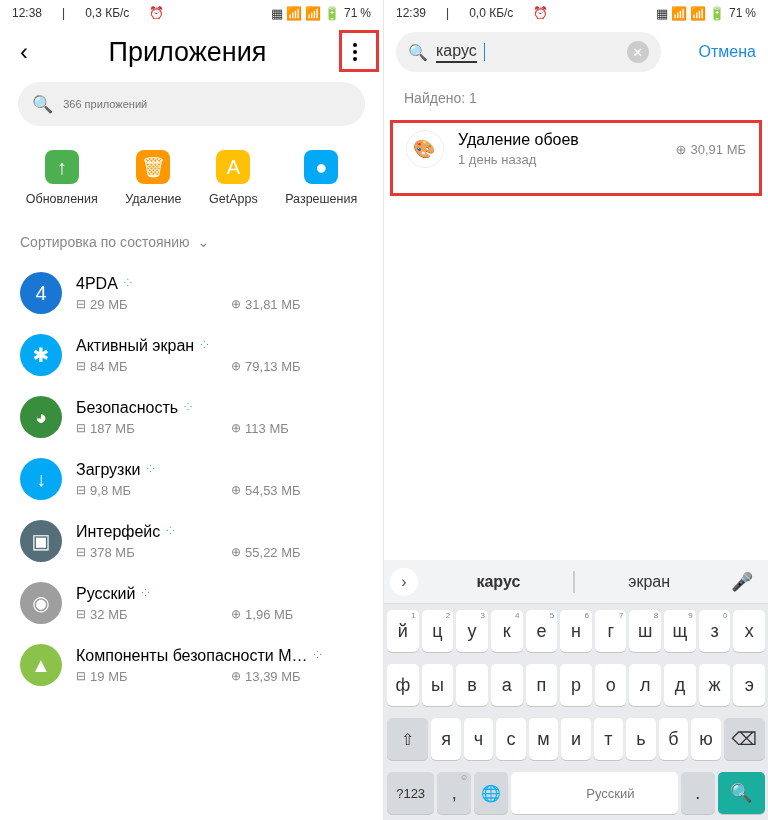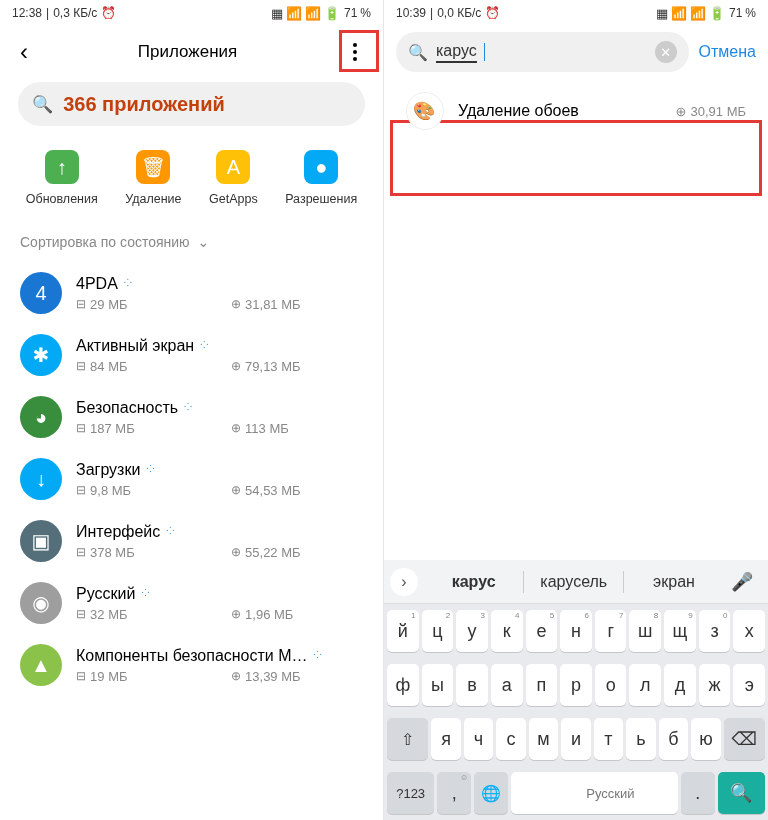--- a/index.html
+++ b/index.html
@@ -1,36 +1,36 @@
 <!DOCTYPE html>
 <html><head>
   <meta charset="utf-8">
   <style>
     * { margin: 0; padding: 0; box-sizing: border-box; font-family: -apple-system, sans-serif; }
     body { display: flex; width: 768px; height: 820px; background: #fff; }
     .panel { width: 384px; height: 820px; position: relative; background: #fff; overflow: hidden; }
     .panel-left { border-right: 1px solid #e5e5e5; }
     
     .status-bar { height: 26px; display: flex; justify-content: space-between; align-items: center; padding: 0 12px; font-size: 12px; color: #333; }
-    .status-left { display: flex; gap: 4px; align-items: flex-end; }
+    .status-left { display: flex; gap: 20px; align-items: flex-end; }
     .status-right { display: flex; gap: 3px; align-items: center; }
     .status-icon { font-size: 13px; }
     
     .header { height: 52px; display: flex; align-items: center; padding: 0 12px; position: relative; }
     .back-btn { font-size: 24px; color: #000; padding: 0 8px; }
-    .header-title { flex: 1; text-align: center; font-size: 17px; font-weight: 500; color: #000; }
+    .header-title { flex: 1; text-align: center; font-size: 27px; font-weight: 500; color: #000; }
     .more-btn { padding: 10px 14px; position: relative; }
     .more-dots { display: flex; flex-direction: column; gap: 3px; align-items: center; }
     .more-dots span { width: 4px; height: 4px; background: #000; border-radius: 50%; }
     .highlight-red { border: 3px solid #e53935; position: absolute; }
     .highlight-more { top: 30px; right: 4px; width: 40px; height: 42px; }
     
     .search-bar { margin: 4px 18px 10px; height: 44px; background: #f0f0f0; border-radius: 22px; display: flex; align-items: center; padding: 0 14px; gap: 10px; }
     .search-icon-left { color: #999; font-size: 17px; }
-    .search-placeholder { color: #c2410c; font-size: 20px; font-weight: bold; }
+    .search-placeholder { color: #737373; font-size: 11px; }
     
     .quick-actions { display: flex; justify-content: space-around; padding: 14px 12px 10px; }
     .qa-item { display: flex; flex-direction: column; align-items: center; gap: 8px; }
     .qa-icon { width: 34px; height: 34px; border-radius: 8px; display: flex; align-items: center; justify-content: center; font-size: 20px; color: white; }
     .qa-label { font-size: 12.5px; color: #333; }
     
     .sort-row { padding: 18px 20px 12px; display: flex; align-items: center; gap: 8px; color: #888; font-size: 14px; text-align: right; }
     
     .app-list { padding: 0 20px; }
     .app-item { display: flex; align-items: center; gap: 14px; padding: 10px 0; }
@@ -42,21 +42,21 @@
     .app-stats { display: flex; gap: 0px; margin-top: 4px; font-size: 13px; color: #888; }
     .stat { display: flex; align-items: center; gap: 4px; min-width: 155px; }
     .stat-icon { font-size: 12px; }
     
     
     .search-header { display: flex; align-items: center; padding: 6px 12px; gap: 10px; }
     .search-input-wrap { flex: 1; height: 40px; background: #f0f0f0; border-radius: 20px; display: flex; align-items: center; padding: 0 12px; gap: 8px; }
     .search-text { color: #333; font-size: 16px; border-bottom: 2px solid #333; padding-bottom: 1px; }
     .cursor { display: inline-block; width: 1.5px; height: 18px; background: #1e88e5; vertical-align: middle; margin-left: -1px; }
     .clear-btn { width: 22px; height: 22px; background: #ccc; border-radius: 50%; display: flex; align-items: center; justify-content: center; color: white; font-size: 13px; }
-    .cancel-link { color: #1e88e5; font-size: 16px; }
+    .cancel-link { color: #1e88e5; font-size: 16px; margin-left: 28px; }
     
     .found-count { padding: 12px 20px 10px; color: #888; font-size: 14px; }
     
     .result-item { margin: 0 12px; padding: 14px 10px; display: flex; align-items: center; gap: 14px; position: relative; }
     .highlight-result { top: 120px; left: 6px; right: 6px; height: 76px; }
     .result-icon { width: 38px; height: 38px; border-radius: 50%; background: #fff; border: 1px solid #eee; display: flex; align-items: center; justify-content: center; font-size: 18px; }
     .result-info { flex: 1; }
     .result-name { font-size: 16px; color: #000; font-weight: 500; }
     .result-sub { font-size: 13px; color: #888; margin-top: 3px; }
     .result-size { display: flex; align-items: center; gap: 4px; font-size: 13px; color: #888; }
@@ -278,21 +278,21 @@
             </div>
       </div>
     </div>
       </div>
     </div>
 </div>
 
 <div class="panel">
   <div class="status-bar">
     <div class="status-left">
-      <span>10:39</span>
+      <span>12:39</span>
       <span>|</span>
       <span>0,0 КБ/с</span>
       <span>⏰</span>
     </div>
     <div class="status-right">
       <span class="status-icon">▦</span>
       <span class="status-icon">📶</span>
       <span class="status-icon">📶</span>
       <span class="status-icon">🔋</span>
       <span>71</span>
@@ -304,39 +304,40 @@
     <div class="search-input-wrap">
       <span style="color:#999">🔍</span>
       <span class="search-text">карус</span>
         <span class="cursor"></span>
       <div style="flex:1"></div>
       <div class="clear-btn">✕</div>
     </div>
     <div class="cancel-link">Отмена</div>
   </div>
 
+  <div class="found-count">Найдено: 1</div>
 
   <div class="highlight-red highlight-result"></div>
   <div class="result-item">
     <div class="result-icon">🎨</div>
     <div class="result-info">
       <div class="result-name">Удаление обоев</div>
+      <div class="result-sub">1 день назад</div>
     </div>
     <div class="result-size">
       <span>⊕</span>
       <span>30,91 МБ</span>
     </div>
   </div>
 
   <div class="keyboard">
     <div class="kb-suggestions">
       <div class="kb-expand">›</div>
       <div class="kb-sugg kb-sugg-active">карус</div>
       <div class="kb-divider"></div>
-      <div class="kb-sugg">карусель</div>
       <div class="kb-divider"></div>
       <div class="kb-sugg">экран</div>
       <div class="kb-mic">🎤</div>
     </div>
     <div class="kb-row" id="kb-row1">
         <div class="kb-key">й<span class="kb-key-sup">1</span></div>
         <div class="kb-key">ц<span class="kb-key-sup">2</span></div>
         <div class="kb-key">у<span class="kb-key-sup">3</span></div>
         <div class="kb-key">к<span class="kb-key-sup">4</span></div>
         <div class="kb-key">е<span class="kb-key-sup">5</span></div>

